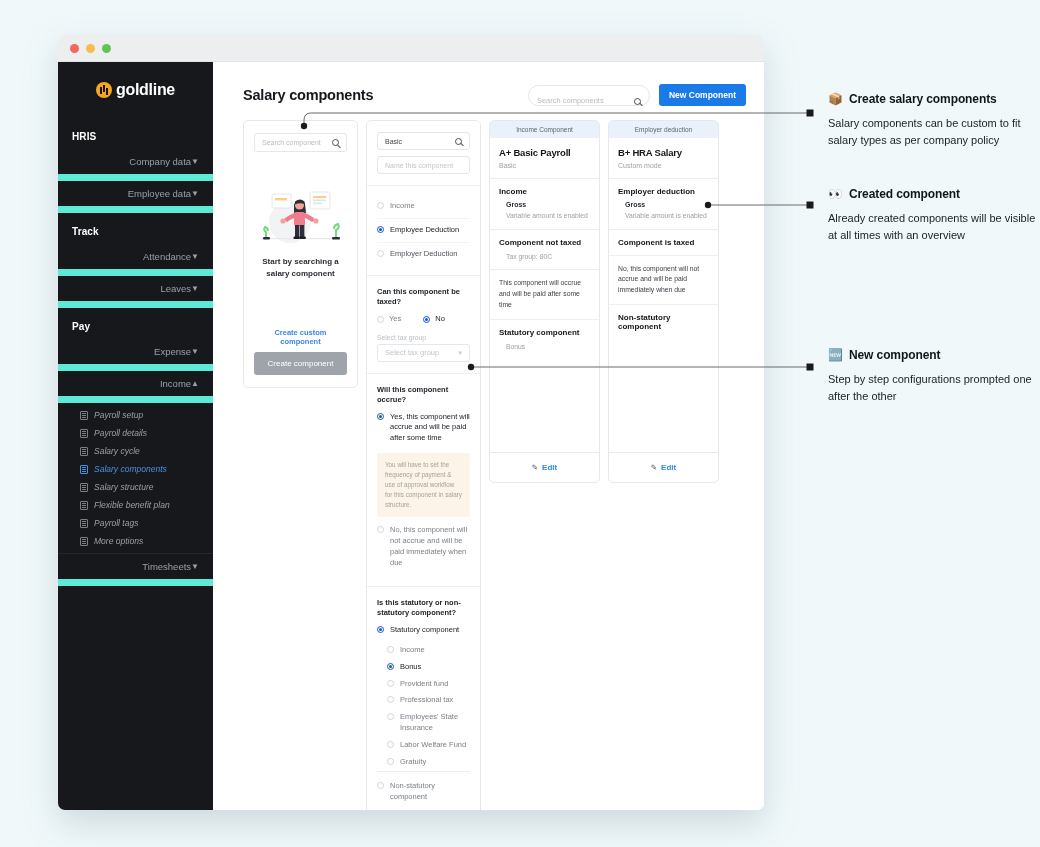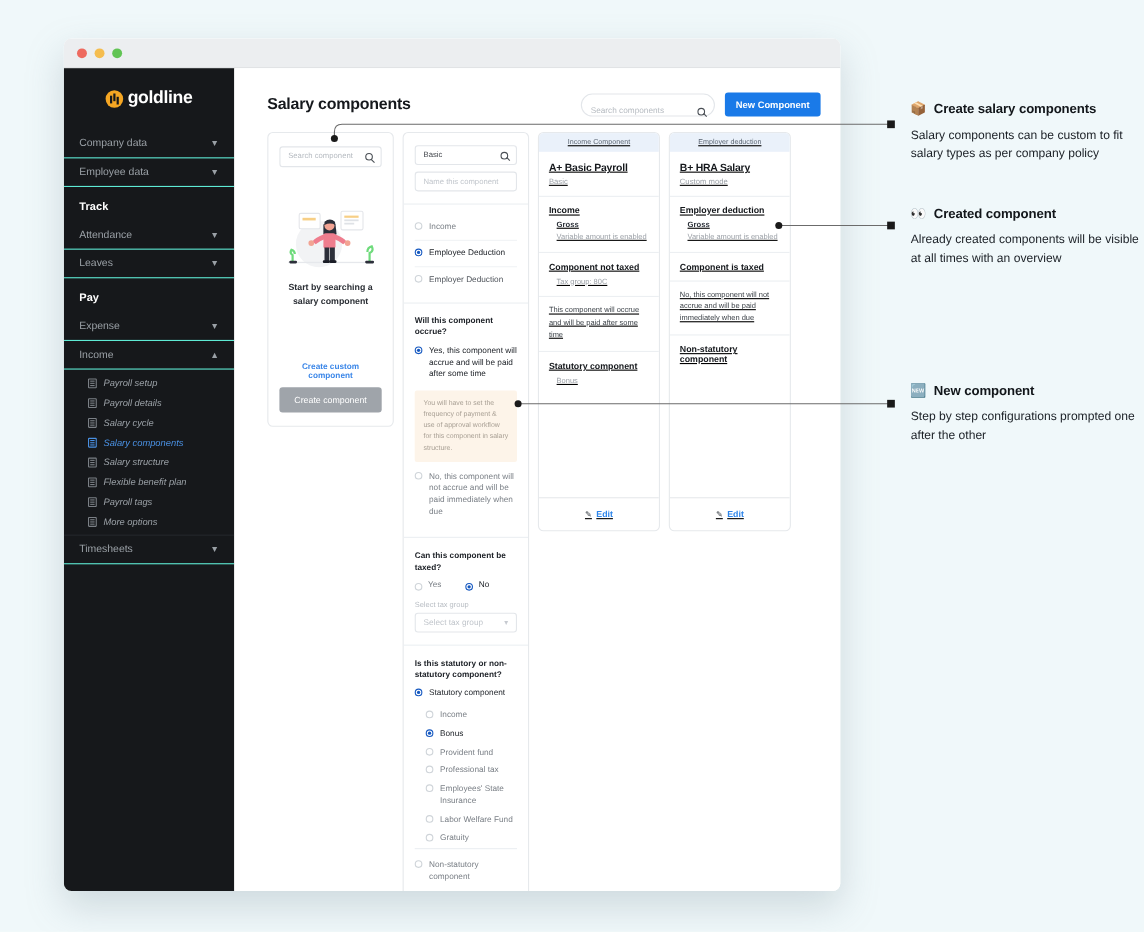--- a/index.html
+++ b/index.html
@@ -39,23 +39,23 @@
   }
   .brand { display: flex; align-items: center; justify-content: center; gap: 4px; padding: 19px 0 19px 0; }
   .brand-mark { width: 16px; height: 16px; border-radius: 50%; background: #f5a623; position: relative; display:inline-block; }
   .brand-mark::before {
     content:""; position:absolute; left:4px; top:4.5px; width:2px; height:7px; background:#16181b; box-shadow: 3px -2px 0 0 #16181b, 6px 1px 0 0 #16181b;
   }
   .brand-text { font-size: 16px; font-weight: bold; color: #ffffff; letter-spacing: -.3px; }
 
   .nav-section { font-size: 10px; font-weight: bold; color: #ffffff; padding: 13px 14px 7px 14px; letter-spacing: .1px; }
   .nav-row {
-    display: flex; align-items: center; justify-content: space-between;
+    display: flex; align-items: center; justify-content: flex-end;
     padding: 7px 14px; font-size: 9.5px; color: #9aa0a6;
-    border-bottom: 1px solid #5eead4;
+    border-bottom: 7px solid #5eead4;
   }
   .nav-row .chev { font-size: 8px; color: #9aa0a6; }
   .sub-list { padding: 3px 0 3px 0; }
   .sub-row {
     display: flex; align-items: center; gap: 6px;
     padding: 4px 14px 4px 22px; font-size: 8.5px; color: #9aa0a6; font-style: italic;
   }
   .sub-row.active { color: #4a90e2; }
   .doc-ico {
     width: 8px; height: 9px; border: 1px solid #7b8086; border-radius: 1px;
@@ -133,21 +133,21 @@
   .chev-d { font-size: 7px; color: #c6cad0; }
   .note {
     background: #fdf4e9; border-radius: 2px; padding: 7px 8px; margin: 3px 0 2px;
     font-size: 6.3px; color: #a9a095; line-height: 1.6;
   }
   .sub-radios { padding-left: 10px; }
   .sub-radios .radio-row { border-top: 0; padding: 3px 0; }
   .nonstat { padding-top: 7px; border-top: 1px solid #eceff2; }
 
   
-  .card34 { width: 111px; height: 363px; display: flex; flex-direction: column; overflow: hidden; text-decoration: underline; }
+  .card34 { width: 111px; height: 363px; display: flex; flex-direction: column; overflow: hidden; }
   .c3-tag { background: #eaf1fa; color: #5a6572; font-size: 6.5px; text-align: center; padding: 5px 0; }
   .c3-head { padding: 9px 9px 9px 9px; border-bottom: 1px solid #eceff2; }
   .c3-title { font-size: 9.5px; font-weight: bold; color: #14171b; letter-spacing: -.2px; }
   .c3-sub { font-size: 7px; color: #9ba0a7; margin-top: 4px; }
   .c3-sec { padding: 8px 9px; border-bottom: 1px solid #eceff2; }
   .c3-h { font-size: 8px; font-weight: bold; color: #14171b; }
   .c3-ind { padding-left: 7px; margin-top: 5px; }
   .c3-b { font-size: 7px; font-weight: bold; color: #2b3038; }
   .c3-t { font-size: 6.8px; color: #9ba0a7; margin-top: 3px; line-height:1.4; }
   .c3-p { font-size: 6.8px; color: #3c4248; line-height: 1.6; }
@@ -181,20 +181,21 @@
 
     <div class="winbody">
 
       <div class="sidebar">
 
         <div class="brand">
           <span class="brand-mark"></span>
           <span class="brand-text">goldline</span>
         </div>
 
+        <div class="nav-section">HRIS</div>
         <div class="nav-row">
           <span>Company data</span>
           <span class="chev">▼</span>
         </div>
         <div class="nav-row">
           <span>Employee data</span>
           <span class="chev">▼</span>
         </div>
 
         <div class="nav-section">Track</div>
@@ -335,48 +336,48 @@
                 <span class="rad on"></span>
                 <span class="rlabel">Employee Deduction</span>
               </div>
               <div class="radio-row">
                 <span class="rad"></span>
                 <span class="rlabel" style="color:#50555c">Employer Deduction</span>
               </div>
             </div>
 
             <div class="c2-block">
-              <div class="q-label">Will this component occrue?</div>
-              <div class="radio-row sel" style="padding-top:0">
-                <span class="rad on"></span>
-                <span class="rlabel">Yes, this component will accrue and will be paid after some time</span>
-              </div>
-              <div class="note">You will have to set the frequency of payment &amp; use of approval workflow for this component in salary structure.</div>
-              <div class="radio-row" style="border-top:0">
-                <span class="rad"></span>
-                <span class="rlabel">No, this component will not accrue and will be paid immediately when due</span>
-              </div>
-            </div>
-
-            <div class="c2-block">
               <div class="q-label">Can this component be taxed?</div>
               <div class="yesno">
                 <span class="yn">
                   <span class="rad"></span>
                   <span class="rlabel">Yes</span>
                 </span>
                 <span class="yn">
                   <span class="rad on"></span>
                   <span class="rlabel" style="color:#20242a">No</span>
                 </span>
               </div>
               <div class="small-label">Select tax group</div>
               <div class="sel-box">
                 <span class="ph">Select tax group</span>
                 <span class="chev-d">▾</span>
+              </div>
+            </div>
+
+            <div class="c2-block">
+              <div class="q-label">Will this component occrue?</div>
+              <div class="radio-row sel" style="padding-top:0">
+                <span class="rad on"></span>
+                <span class="rlabel">Yes, this component will accrue and will be paid after some time</span>
+              </div>
+              <div class="note">You will have to set the frequency of payment &amp; use of approval workflow for this component in salary structure.</div>
+              <div class="radio-row" style="border-top:0">
+                <span class="rad"></span>
+                <span class="rlabel">No, this component will not accrue and will be paid immediately when due</span>
               </div>
             </div>
 
             <div class="c2-block">
               <div class="q-label">Is this statutory or non-statutory component?</div>
               <div class="radio-row sel" style="padding-top:0;border-top:0">
                 <span class="rad on"></span>
                 <span class="rlabel">Statutory component</span>
               </div>
               <div class="sub-radios">

